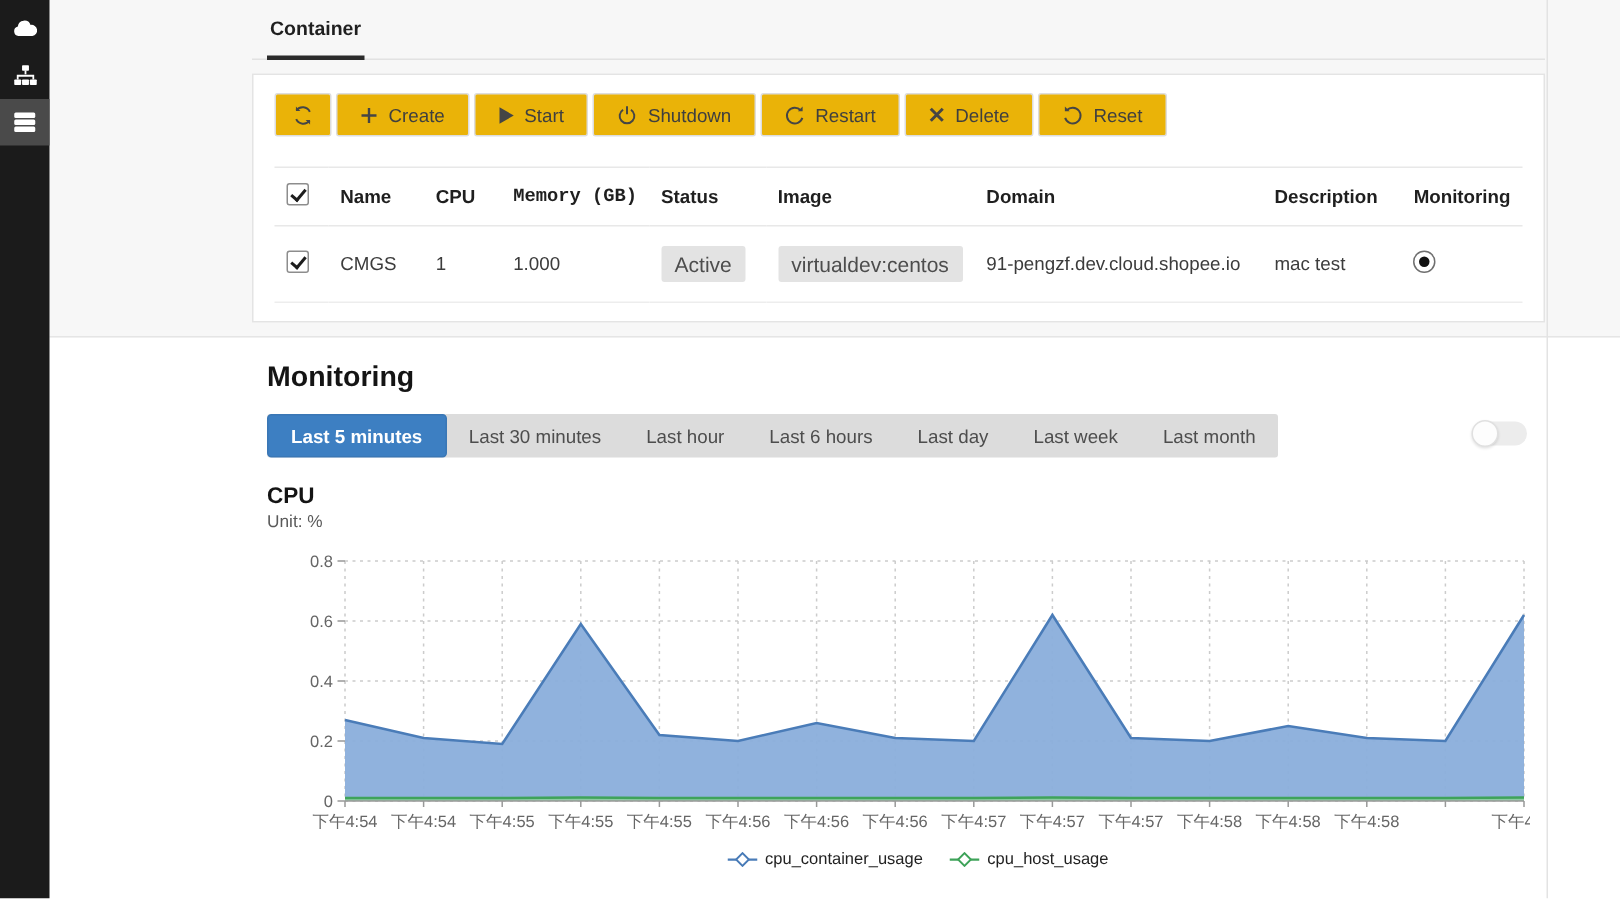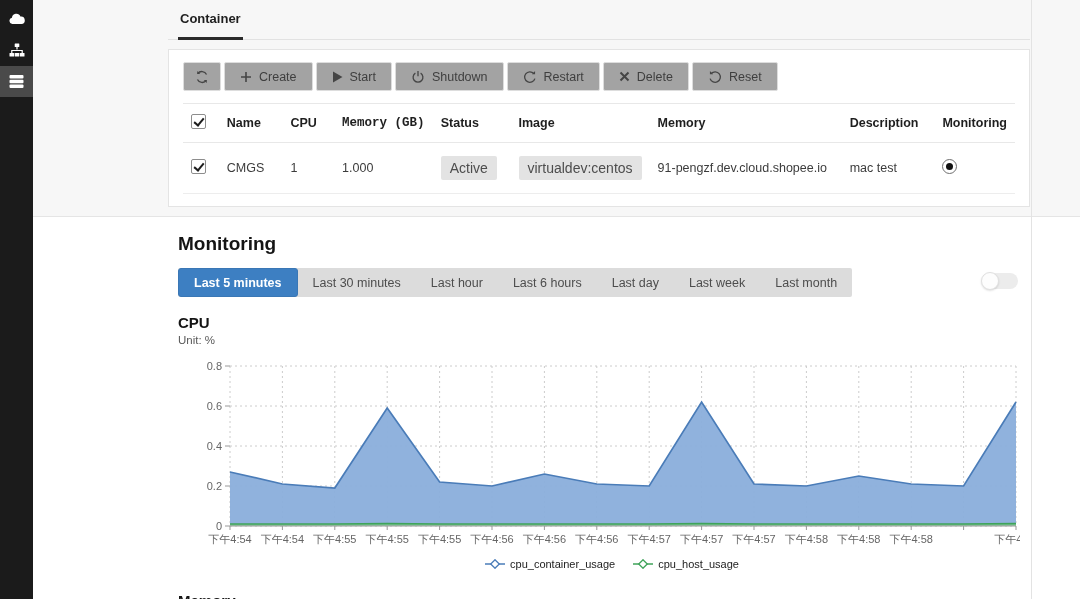--- a/index.html
+++ b/index.html
@@ -20,26 +20,26 @@
   .content { margin-left:135px; width:862px; position:relative; }
 
   
   .tabrow { height:40px; position:relative; border-bottom:1px solid #e2e2e2; }
   .tab { position:absolute; left:10px; top:0; height:40px; padding:0 2px; display:flex; align-items:center;
          font-size:13px; font-weight:bold; color:#1f1f1f; border-bottom:3px solid #2b2b2b; cursor:pointer; }
 
   
   .card { margin-top:9px; background:#fff; border:1px solid #e4e4e4; padding:12px 14px; }
   .toolbar { display:flex; gap:3px; }
-  .btn { height:29px; background:#a3a3a3; border:1px solid #dddddd; color:#3f3f3f; font-size:12.5px;
+  .btn { height:29px; background:#eab308; border:1px solid #dddddd; color:#3f3f3f; font-size:12.5px;
          font-family:inherit; display:flex; align-items:center; gap:7px; padding:0 15px; cursor:pointer; border-radius:2px; }
   .btn.icon-only { padding:0 11px; }
   .btn svg { display:block; }
 
-  table { border-collapse:collapse; width:100%; margin-top:12px; font-size:12.5px; }
+  table { border-collapse:collapse; width:100%; margin-top:20px; font-size:12.5px; }
   thead th { text-align:left; font-weight:bold; color:#1f1f1f; padding:10px 8px; border-top:1px solid #e8e8e8; border-bottom:1px solid #e8e8e8; }
   tbody td { padding:13px 8px; border-bottom:1px solid #ededed; color:#3c3c3c; }
   .col-cb { width:36px; } .col-name { width:64px; } .col-cpu { width:52px; } .col-mem { width:100px;font-family:Liberation Mono, monospace; }
   .col-status { width:78px; } .col-image { width:132px; } .col-domain { width:193px; } .col-desc { width:93px; }
 
   .checkbox { width:15px; height:15px; border:1.5px solid #8d8d8d; border-radius:2px; background:#fff; position:relative; cursor:pointer; display:inline-block; }
   .checkbox.checked::after { content:""; position:absolute; left:4px; top:1px; width:4px; height:8px;
          border-right:2px solid #1d1d1d; border-bottom:2px solid #1d1d1d; transform:rotate(40deg); }
   .badge { display:inline-block; background:#e3e3e3; color:#4d4d4d; padding:4px 9px; border-radius:2px; font-size:14px; }
   .radio { width:15px; height:15px; border:1.5px solid #6f6f6f; border-radius:50%; background:#fff; position:relative; display:inline-block; cursor:pointer; }
@@ -174,21 +174,21 @@
 
         <table>
           <thead>
             <tr>
               <th class="col-cb"><span class="checkbox checked"></span></th>
               <th class="col-name">Name</th>
               <th class="col-cpu">CPU</th>
               <th class="col-mem">Memory (GB)</th>
               <th class="col-status">Status</th>
               <th class="col-image">Image</th>
-              <th class="col-domain">Memory</th>
+              <th class="col-domain">Domain</th>
               <th class="col-desc">Description</th>
               <th>Monitoring</th>
             </tr>
           </thead>
           <tbody>
             <tr>
               <td><span class="checkbox checked"></span></td>
               <td>CMGS</td>
               <td>1</td>
               <td>1.000</td>

